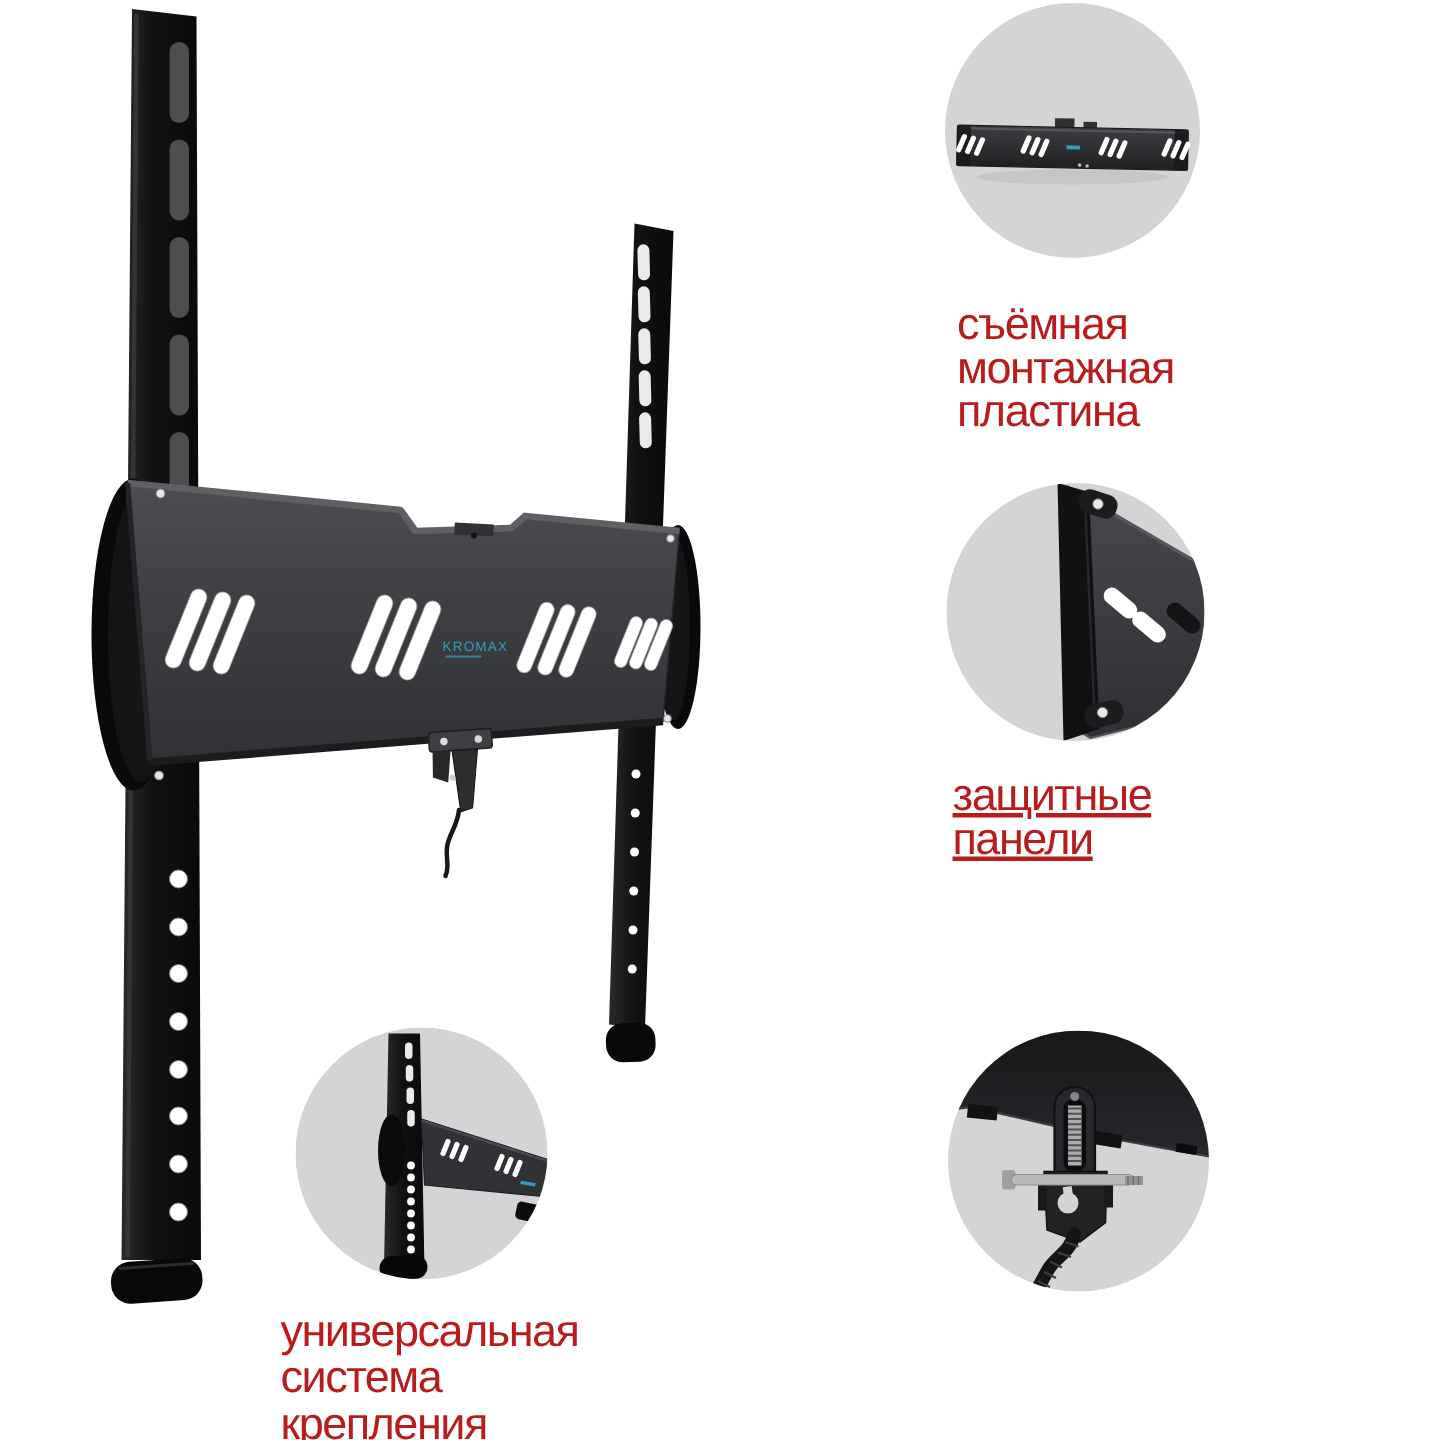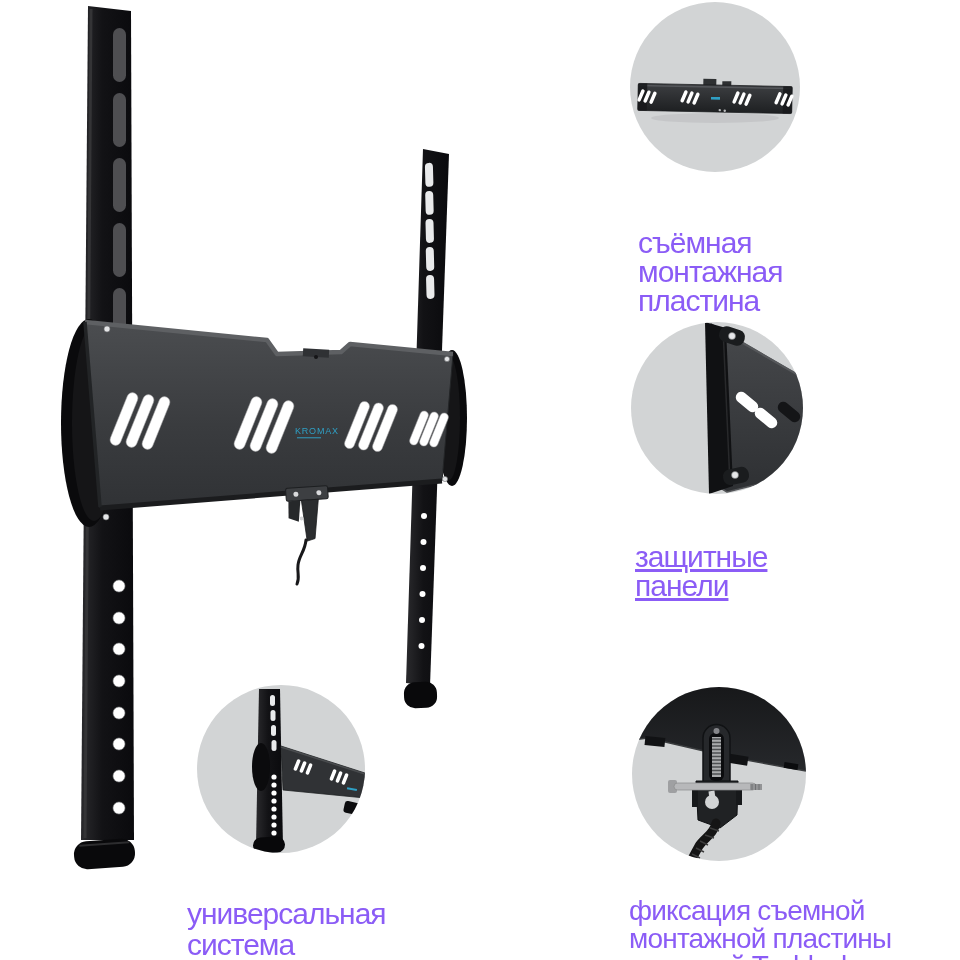--- a/index.html
+++ b/index.html
@@ -4,22 +4,22 @@
 <style>
   html,body{margin:0;padding:0;background:#ffffff;}
   .canvas{
     position:relative;width:960px;height:960px;background:#ffffff;
     overflow:hidden;font-family:"Liberation Sans",sans-serif;
   }
   .layer{position:absolute;left:0;top:0;}
   .callout{position:absolute;}
   .callout svg{display:block;}
   .callout-label{
-    position:absolute;color:#8b5cf6;font-size:30px;line-height:29px;
-    letter-spacing:-1px;white-space:pre-line;font-weight:400;margin-top:26px;
+    position:absolute;color:#b91c1c;font-size:30px;line-height:29px;
+    letter-spacing:-1px;white-space:pre-line;font-weight:400;
   }
   #label-universal{line-height:31px;}
   #label-techlock{line-height:27.5px;font-size:28px;letter-spacing:-0.8px;}
 </style>
 </head>
 <body>
 
 <div class="canvas">
 
   <svg class="layer" width="960" height="960" viewBox="0 0 960 960">
@@ -305,17 +305,14 @@
           <rect x="36" y="93" width="9" height="13" rx="2" fill="#9fa0a2"></rect>
           <rect x="42" y="96" width="82" height="7" rx="3.5" fill="#b7b8ba" stroke="#8a8b8d" stroke-width="0.7"></rect>
           <rect x="118" y="97" width="12" height="6" fill="#939496"></rect>
           <path d="M120 97v6M123.5 97v6M127 97v6" stroke="#6f7072" stroke-width="1"></path>
         </g>
         <path d="M84,136 C82,147 72,151 67,159 C63,166 61,170 58,176" fill="none" stroke="#151515" stroke-width="9" stroke-linecap="round"></path>
         <path d="M78,141 l9,3 M73,148 l9,3 M68,154 l8,4 M64,161 l8,4 M60,167 l8,4" stroke="#3c3c3c" stroke-width="1.4"></path>
       </g>
     </svg>
   </div>
-  <div class="callout-label" id="label-techlock" style="left:629px;top:871px;">фиксация съемной
-монтажной пластины
-системой Techlock</div>
 
 </div>
 
 </body></html>

